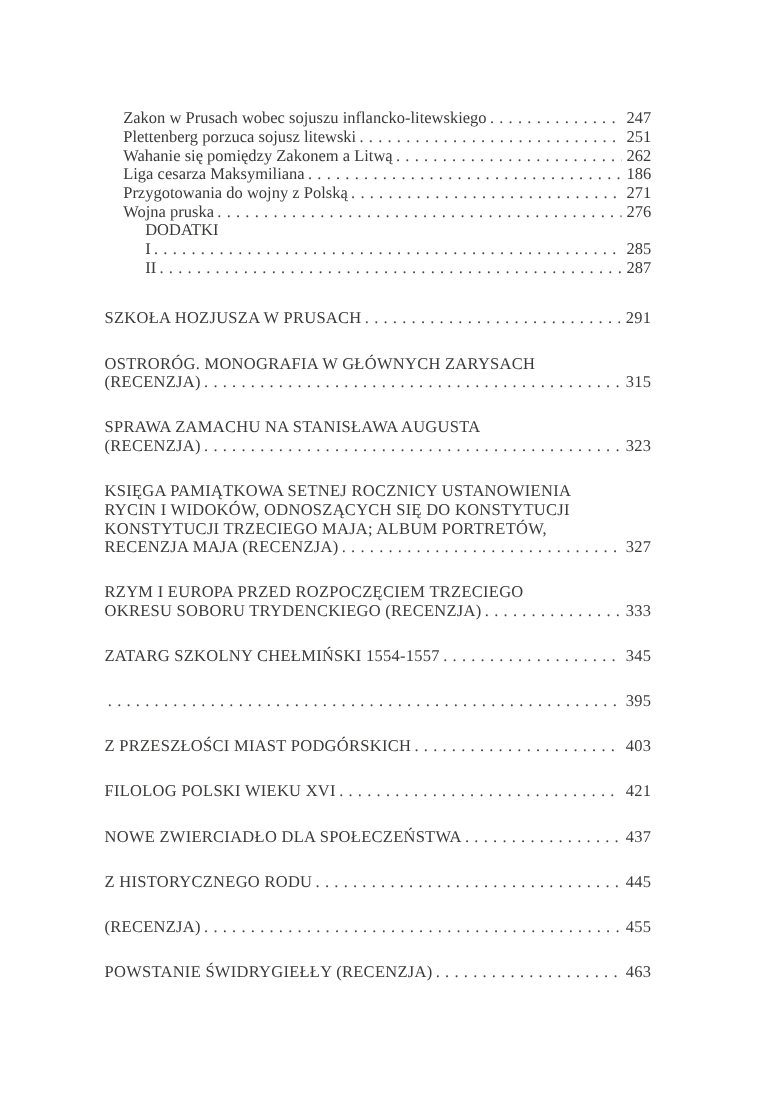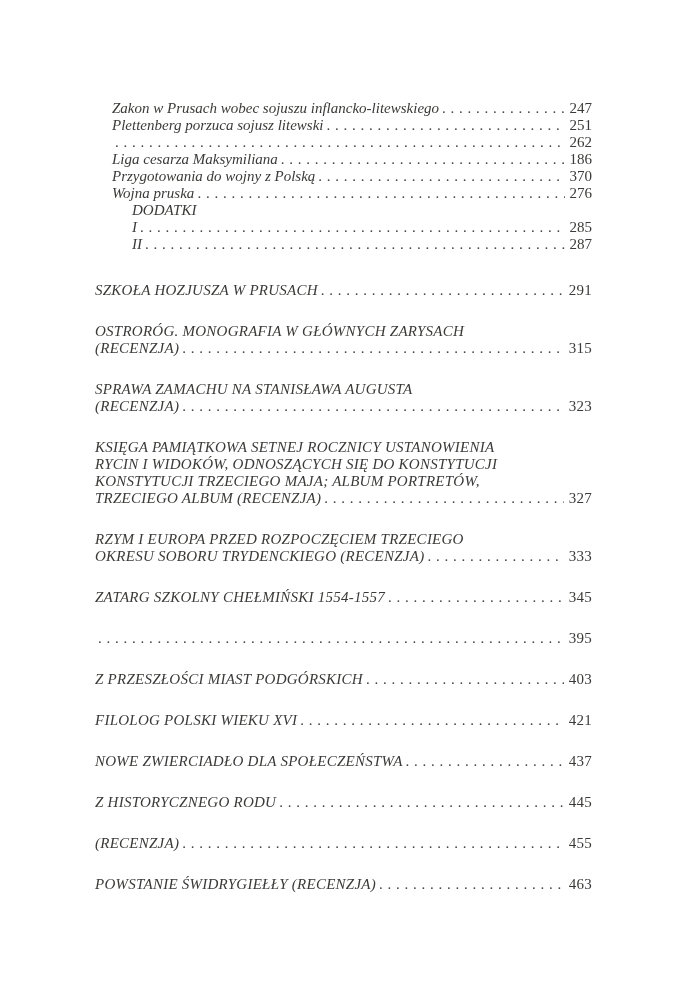--- a/index.html
+++ b/index.html
@@ -42,21 +42,20 @@
     font-size: 15px;
     white-space: nowrap;
   }
   .caps .toc-line {
     letter-spacing: 0.25px;
   }
   .indent-1 .toc-line { padding-left: 17px; }
   .indent-2 .toc-line { padding-left: 37px; }
   .toc-title {
     flex: 0 0 auto;
-    font-style: italic;
   }
   .leader {
     flex: 1 1 auto;
     overflow: hidden;
     min-width: 6px;
     padding-left: 3px;
     color: #45443f;
   }
   .leader::before {
     content: ". . . . . . . . . . . . . . . . . . . . . . . . . . . . . . . . . . . . . . . . . . . . . . . . . . . . . . . . . . . . . . . . . . . . . . . .";
@@ -84,36 +83,37 @@
         </div>
         <div class="toc-entry indent-1">
           <div class="toc-line">
             <span class="toc-title">Plettenberg porzuca sojusz litewski</span>
             <span class="leader"></span>
             <span class="page-num">251</span>
           </div>
         </div>
         <div class="toc-entry indent-1">
           <div class="toc-line">
+            <span class="toc-title">Wahanie się pomiędzy Zakonem a Litwą</span>
             <span class="leader"></span>
             <span class="page-num">262</span>
           </div>
         </div>
         <div class="toc-entry indent-1">
           <div class="toc-line">
             <span class="toc-title">Liga cesarza Maksymiliana</span>
             <span class="leader"></span>
             <span class="page-num">186</span>
           </div>
         </div>
         <div class="toc-entry indent-1">
           <div class="toc-line">
             <span class="toc-title">Przygotowania do wojny z Polską</span>
             <span class="leader"></span>
-            <span class="page-num">370</span>
+            <span class="page-num">271</span>
           </div>
         </div>
         <div class="toc-entry indent-1">
           <div class="toc-line">
             <span class="toc-title">Wojna pruska</span>
             <span class="leader"></span>
             <span class="page-num">276</span>
           </div>
         </div>
         <div class="toc-entry indent-2">
@@ -168,21 +168,21 @@
           <div class="toc-line">
             <span class="toc-title">KSIĘGA PAMIĄTKOWA SETNEJ ROCZNICY USTANOWIENIA</span>
           </div>
           <div class="toc-line">
             <span class="toc-title">RYCIN I WIDOKÓW, ODNOSZĄCYCH SIĘ DO KONSTYTUCJI</span>
           </div>
           <div class="toc-line">
             <span class="toc-title">KONSTYTUCJI TRZECIEGO MAJA; ALBUM PORTRETÓW,</span>
           </div>
           <div class="toc-line">
-            <span class="toc-title">TRZECIEGO ALBUM (RECENZJA)</span>
+            <span class="toc-title">RECENZJA MAJA (RECENZJA)</span>
             <span class="leader"></span>
             <span class="page-num">327</span>
           </div>
         </div>
         <div class="toc-entry">
           <div class="toc-line">
             <span class="toc-title">RZYM I EUROPA PRZED ROZPOCZĘCIEM TRZECIEGO</span>
           </div>
           <div class="toc-line">
             <span class="toc-title">OKRESU SOBORU TRYDENCKIEGO (RECENZJA)</span>

